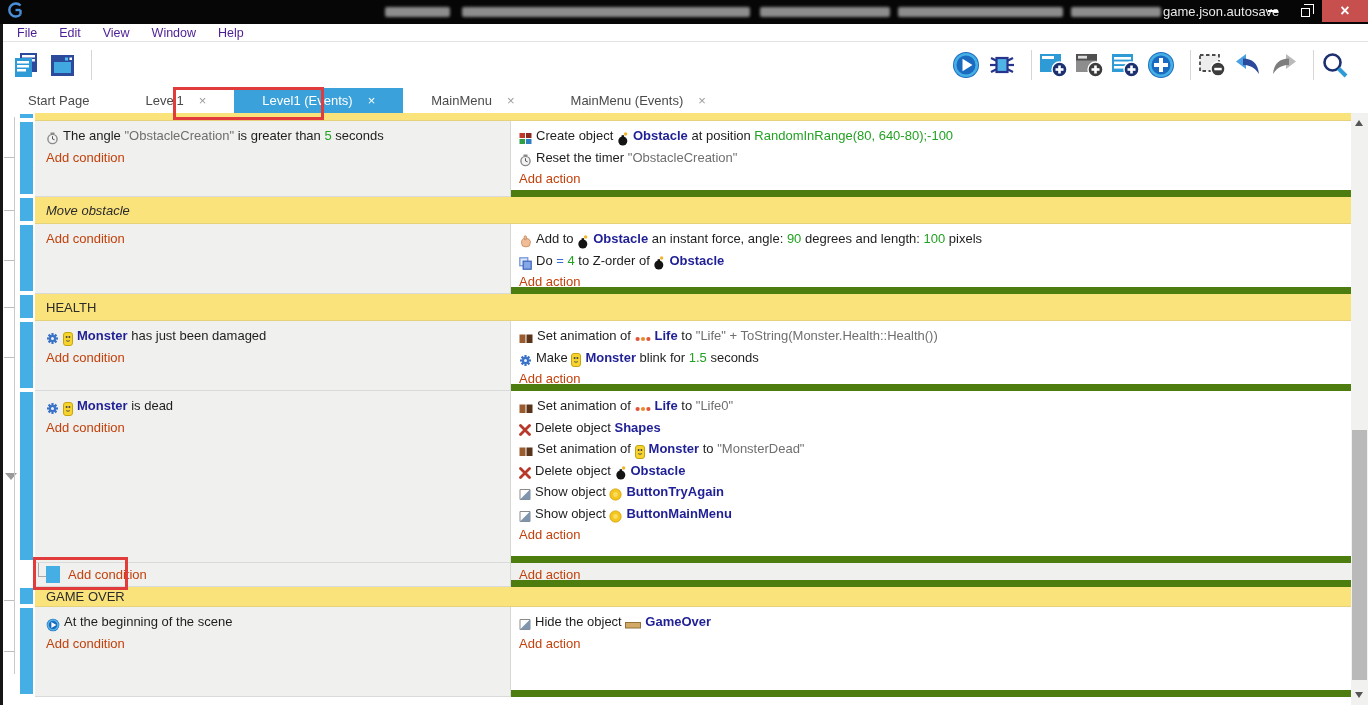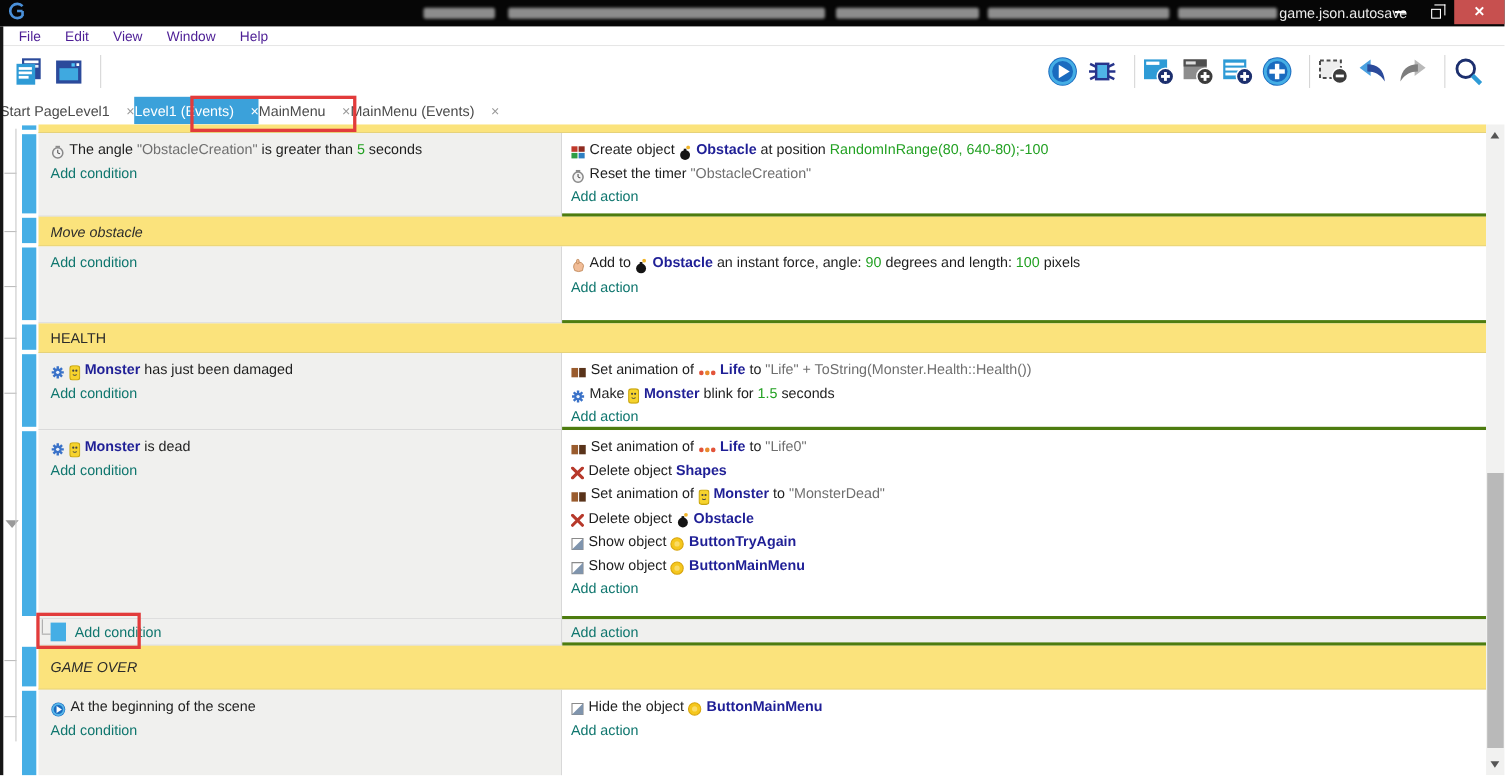--- a/index.html
+++ b/index.html
@@ -24,36 +24,36 @@
   .menu-item{padding:0 11px;font-size:12.5px;color:#4c1d95}
 
   
   .toolbar{height:46px;display:flex;align-items:center;background:#fff;padding:0 11px 0 12px}
   .tbtn{width:32px;height:32px;display:flex;align-items:center;justify-content:center;margin-right:4px}
   .tsep{width:1px;height:30px;background:#d6d6d6;margin:0 7px}
   .tspacer{flex:1}
 
   
   .tabbar{height:25px;display:flex;background:#fff}
-  .tab{display:flex;align-items:center;padding:0 0;font-size:13px;color:#4a4a4a;white-space:nowrap}
+  .tab{display:flex;align-items:center;padding:0 28px;font-size:13px;color:#4a4a4a;white-space:nowrap}
   .tab .tabx{color:#9a9a9a;font-size:13px;margin-left:15px}
   .tab.active{background:#3ba1da;color:#fff}
   .tab.active .tabx{color:#fff}
 
   
   .events{position:absolute;left:0;top:113px;right:0;bottom:0;overflow:hidden;background:#fff}
   .rows{position:absolute;left:0;top:0;right:17px;bottom:0}
   .row{position:relative;width:100%}
   .bar{position:absolute;left:20px;top:1px;bottom:3px;width:13px;background:#45aee5}
   .rowinner{position:absolute;left:35px;right:0;top:0;bottom:0;display:flex}
   .cond{width:476px;background:#f0f0ee;border-right:1px solid #d8d8d8;border-bottom:1px solid #dadada;padding:7px 0 0 11px;overflow:hidden}
-  .act{flex:1;background:#fff;border-bottom:3px solid #4d7c0f;padding:7px 12px 0 8px;overflow:hidden}
+  .act{flex:1;background:#fff;border-bottom:7px solid #4d7c0f;padding:7px 12px 0 8px;overflow:hidden}
   .glabel{flex:1;background:#fbe37c;display:flex;align-items:center;padding-left:11px;font-size:13px;color:#2b2b2b;border-bottom:1px solid #e6d27a}
   .line{height:21.5px;font-size:13px;white-space:nowrap;color:#1e1e1e}
-  .ph{color:#0f766e}
+  .ph{color:#c2410c}
   .sg-p{color:#1e1e1e}
   .sg-obj{color:#1f1f96;font-weight:bold}
   .sg-num{color:#23a123}
   .sg-str{color:#6f6f6f}
   .sg-eq{color:#3a6ed0}
   .ic{display:inline-block;vertical-align:-2px;margin-right:4px}
   .ic svg{display:inline-block;vertical-align:middle}
 
   
   .row.sub .cond{padding:4px 0 0 33px;position:relative}
@@ -307,20 +307,28 @@
             </div>
             <div class="act">
               <div class="line"><span class="ic"><svg width="13" height="13">
                     <path d="M2.5 8 Q2.5 3.5 6 3.2 Q10.5 3 11.5 6.5 L10.5 11 Q7 12.8 3.5 11 Z" fill="#f1bd98" stroke="#c08858" stroke-width="0.8"></path>
                     <rect x="5.2" y="0.8" width="2.2" height="4" rx="1" fill="#f1bd98" stroke="#c08858" stroke-width="0.8"></rect>
                   </svg></span><span class="sg-p">Add to </span><span class="ic"><svg width="12" height="14">
                     <circle cx="5.8" cy="9" r="4.5" fill="#141414"></circle>
                     <rect x="4.6" y="3.2" width="2.4" height="2.6" fill="#141414"></rect>
                     <circle cx="8.6" cy="2" r="1.7" fill="#f0b429"></circle>
                   </svg></span><span class="sg-obj">Obstacle</span><span class="sg-p"> an instant force, angle: </span><span class="sg-num">90</span><span class="sg-p"> degrees and length: </span><span class="sg-num">100</span><span class="sg-p"> pixels</span></div>
+              <div class="line"><span class="ic"><svg width="13" height="13">
+                    <rect x="0.8" y="0.8" width="8" height="8" fill="#dfe8f8" stroke="#6b8fd8" stroke-width="1.2"></rect>
+                    <rect x="4.2" y="4.2" width="8" height="8" fill="#86a7e8" stroke="#3a62b8" stroke-width="1.2"></rect>
+                  </svg></span><span class="sg-p">Do </span><span class="sg-eq">= </span><span class="sg-num">4</span><span class="sg-p"> to Z-order of </span><span class="ic"><svg width="12" height="14">
+                    <circle cx="5.8" cy="9" r="4.5" fill="#141414"></circle>
+                    <rect x="4.6" y="3.2" width="2.4" height="2.6" fill="#141414"></rect>
+                    <circle cx="8.6" cy="2" r="1.7" fill="#f0b429"></circle>
+                  </svg></span><span class="sg-obj">Obstacle</span></div>
               <div class="line ph">Add action</div>
             </div>
           </div>
         </div>
         <div class="row" style="height: 27px;">
           <div class="bar"></div>
           <div class="rowinner">
             <div class="glabel">
               <span>HEALTH</span>
             </div>
@@ -446,21 +454,21 @@
           <div class="rowinner">
             <div class="cond">
               <div class="subbar"></div>
               <div class="line ph">Add condition</div>
             </div>
             <div class="act">
               <div class="line ph">Add action</div>
             </div>
           </div>
         </div>
-        <div class="row" style="height: 40px; font-style: italic;">
+        <div class="row" style="height: 20px;">
           <div class="bar"></div>
           <div class="rowinner">
             <div class="glabel">
               <span>GAME OVER</span>
             </div>
           </div>
         </div>
         <div class="row" style="height: 90px;">
           <div class="bar"></div>
           <div class="rowinner">
@@ -469,24 +477,23 @@
                     <circle cx="7" cy="7" r="6.3" fill="#1a6bbf"></circle>
                     <circle cx="7" cy="7" r="5" fill="none" stroke="#57b6e8" stroke-width="1.6"></circle>
                     <path d="M5.4 3.9 L10.3 7 L5.4 10.1 Z" fill="#fff"></path>
                   </svg></span><span class="sg-p">At the beginning of the scene</span></div>
               <div class="line ph">Add condition</div>
             </div>
             <div class="act">
               <div class="line"><span class="ic"><svg width="12" height="13">
                     <path d="M1 1.5 H11 V11.5 H1 Z" fill="#ffffff" stroke="#8a8a8a" stroke-width="1"></path>
                     <path d="M11 1.5 V11.5 H1 Z" fill="#7f94ad"></path>
-                  </svg></span><span class="sg-p">Hide the object </span><span class="ic"><svg width="13" height="13">
-                    <circle cx="6.5" cy="6.5" r="5.6" fill="#f5c71d" stroke="#d9a60e" stroke-width="1"></circle>
-                    <circle cx="6.5" cy="6.5" r="2.4" fill="#fadb66"></circle>
-                  </svg></span><span class="sg-obj">ButtonMainMenu</span></div>
+                  </svg></span><span class="sg-p">Hide the object </span><span class="ic"><svg width="16" height="10">
+                    <rect x="0.5" y="2.5" width="15" height="5.5" fill="#d2a964" stroke="#94703c" stroke-width="1"></rect>
+                  </svg></span><span class="sg-obj">GameOver</span></div>
               <div class="line ph">Add action</div>
             </div>
           </div>
         </div>
       </div>
     <div id="gutter-overlay">
         <div class="tick" style="top: 44px;"></div>
         <div class="tick" style="top: 97px;"></div>
         <div class="tick" style="top: 147px;"></div>
         <div class="tick" style="top: 194px;"></div>

